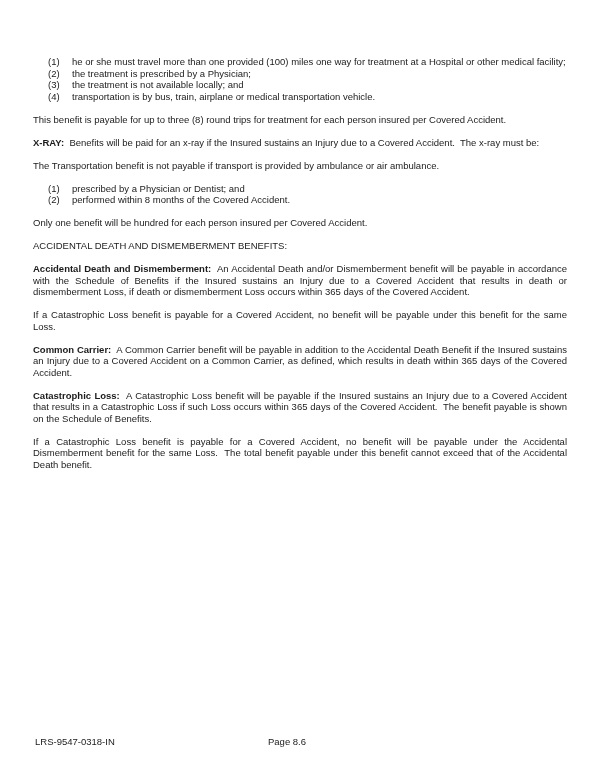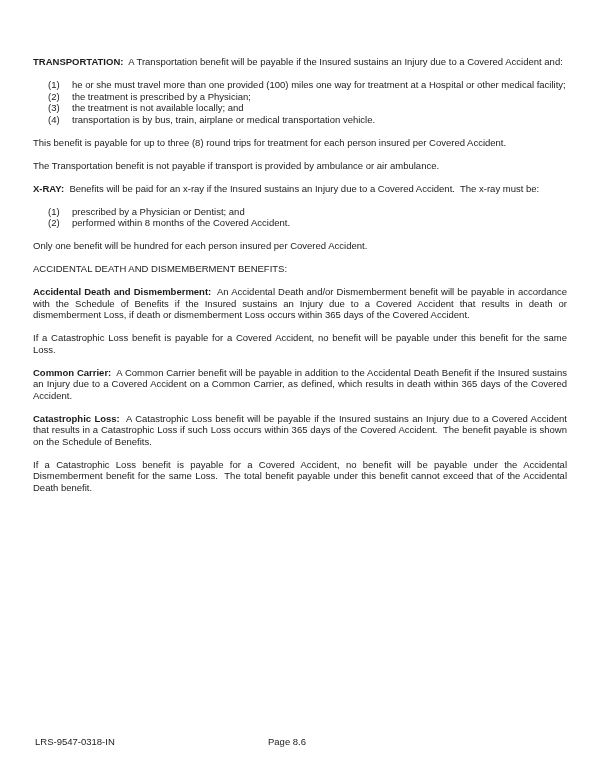--- a/index.html
+++ b/index.html
@@ -68,22 +68,20 @@
     left: 268px;
     top: 0;
   }
 </style>
 </head>
 <body>
 
 <div class="doc-page">
   <div class="doc-body">
 
-    <p class="para"><strong class="lead">TRANSPORTATION:&nbsp;</strong>
-      <span>A Transportation benefit will be payable if the Insured sustains an Injury due to a Covered Accident and:</span></p>
 
     <div class="cond-list">
       <div class="cond-item">
         <span class="cond-num">(1)</span>
         <span class="cond-text">he or she must travel more than one provided (100) miles one way for treatment at a Hospital or other medical facility;</span>
       </div>
       <div class="cond-item">
         <span class="cond-num">(2)</span>
         <span class="cond-text">the treatment is prescribed by a Physician;</span>
       </div>
@@ -92,24 +90,24 @@
         <span class="cond-text">the treatment is not available locally; and</span>
       </div>
       <div class="cond-item">
         <span class="cond-num">(4)</span>
         <span class="cond-text">transportation is by bus, train, airplane or medical transportation vehicle.</span>
       </div>
     </div>
 
     <p class="para">This benefit is payable for up to three (8) round trips for treatment for each person insured per Covered Accident.</p>
 
-    <p class="para">The Transportation benefit is not payable if transport is provided by ambulance or air ambulance.</p>
-
     <p class="para"><strong class="lead">X-RAY:&nbsp;</strong>
       <span>Benefits will be paid for an x-ray if the Insured sustains an Injury due to a Covered Accident.&nbsp; The x-ray must be:</span></p>
+
+    <p class="para">The Transportation benefit is not payable if transport is provided by ambulance or air ambulance.</p>
 
     <div class="cond-list">
       <div class="cond-item">
         <span class="cond-num">(1)</span>
         <span class="cond-text">prescribed by a Physician or Dentist; and</span>
       </div>
       <div class="cond-item">
         <span class="cond-num">(2)</span>
         <span class="cond-text">performed within 8 months of the Covered Accident.</span>
       </div>

